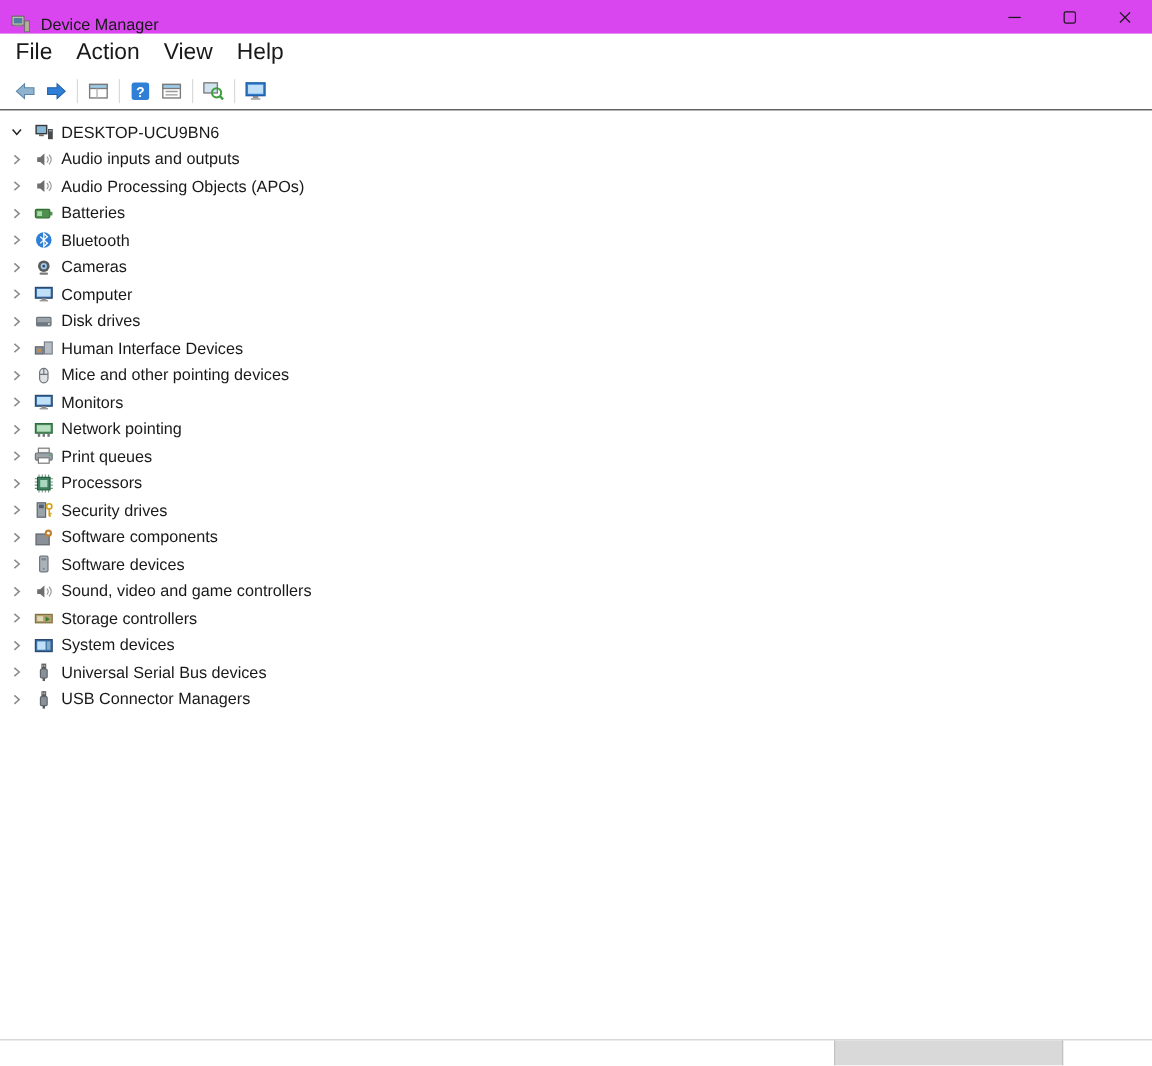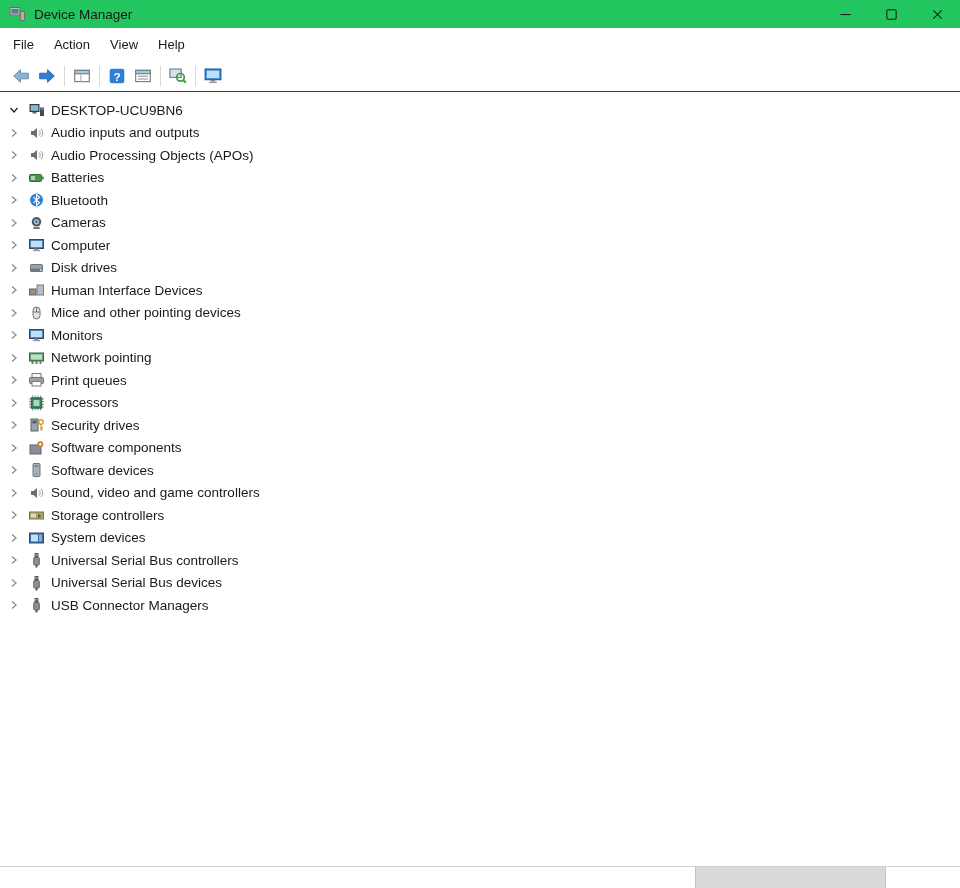--- a/index.html
+++ b/index.html
@@ -4,29 +4,29 @@
 <style>
   * { margin:0; padding:0; box-sizing:border-box; }
   html,body { width:960px; height:888px; }
   body {
     font-family:"Liberation Sans", sans-serif;
     background:#ffffff;
     color:#191919;
     overflow:hidden;
     position:relative;
   }
-  .titlebar { height:28px; display:flex; align-items:center; padding-left:9px; background:#22c55e; }
+  .titlebar { height:28px; display:flex; align-items:flex-end; padding-left:9px; background:#d946ef; }
   .app-icon { width:16px; height:16px; margin-right:9px; display:inline-flex; }
   .app-icon svg, .tool-btn svg, .item-icon svg, .chev svg, .caption-btn svg { width:100%; height:100%; display:block; }
   .title-text { font-size:13.5px; }
   .caption-buttons { margin-left:auto; display:flex; height:28px; }
   .caption-btn { width:46px; height:28px; display:flex; align-items:center; justify-content:center; }
   .caption-btn span { width:15px; height:15px; display:inline-flex; }
 
-  .menubar { height:32px; display:flex; align-items:center; padding-left:3px; font-size:13px; }
+  .menubar { height:32px; display:flex; align-items:center; padding-left:3px; font-size:19px; }
   .menu-item { padding:6px 10px; }
 
   .toolbar { height:32px; display:flex; align-items:center; padding-left:8px; border-bottom:1px solid #3f3f3f; }
   .tool-btn { width:26px; height:24px; display:flex; align-items:center; justify-content:center; }
   .tool-btn span { width:18px; height:18px; display:inline-flex; }
   .tool-sep { width:1px; height:20px; background:#d9d9d9; margin:0 4px; }
 
   .tree { padding-top:7px;text-align:center; }
   .row { height:22.5px; display:flex; align-items:center; padding-left:6px; }
   .row.child { }
@@ -465,54 +465,37 @@
         </span>
     <span class="item-icon">
           <svg viewBox="0 0 16 16" xmlns="http://www.w3.org/2000/svg">
             <rect x="6" y="1" width="4" height="4.5" fill="#5a5a5a"></rect>
             <line x1="7.2" y1="2" x2="7.2" y2="3.6" stroke="#dddddd" stroke-width="0.7"></line>
             <line x1="8.8" y1="2" x2="8.8" y2="3.6" stroke="#dddddd" stroke-width="0.7"></line>
             <rect x="5.2" y="5.5" width="5.6" height="7.5" rx="1" fill="#8a9098" stroke="#5f656d"></rect>
             <rect x="7" y="13" width="2" height="2.5" fill="#5a5a5a"></rect>
           </svg>
         </span>
-    <span class="tree-label">Universal Serial Bus controllers</span>
+    <span class="tree-label">Universal Serial Bus devices</span>
   </div>
       <div class="row child">
     <span class="chev">
           <svg viewBox="0 0 16 16" xmlns="http://www.w3.org/2000/svg">
             <path d="M6 4.5L10 8l-4 3.5" fill="none" stroke="#8c8c8c" stroke-width="1.3"></path>
           </svg>
         </span>
     <span class="item-icon">
           <svg viewBox="0 0 16 16" xmlns="http://www.w3.org/2000/svg">
             <rect x="6" y="1" width="4" height="4.5" fill="#5a5a5a"></rect>
             <line x1="7.2" y1="2" x2="7.2" y2="3.6" stroke="#dddddd" stroke-width="0.7"></line>
             <line x1="8.8" y1="2" x2="8.8" y2="3.6" stroke="#dddddd" stroke-width="0.7"></line>
             <rect x="5.2" y="5.5" width="5.6" height="7.5" rx="1" fill="#8a9098" stroke="#5f656d"></rect>
             <rect x="7" y="13" width="2" height="2.5" fill="#5a5a5a"></rect>
           </svg>
         </span>
-    <span class="tree-label">Universal Serial Bus devices</span>
-  </div>
-      <div class="row child">
-    <span class="chev">
-          <svg viewBox="0 0 16 16" xmlns="http://www.w3.org/2000/svg">
-            <path d="M6 4.5L10 8l-4 3.5" fill="none" stroke="#8c8c8c" stroke-width="1.3"></path>
-          </svg>
-        </span>
-    <span class="item-icon">
-          <svg viewBox="0 0 16 16" xmlns="http://www.w3.org/2000/svg">
-            <rect x="6" y="1" width="4" height="4.5" fill="#5a5a5a"></rect>
-            <line x1="7.2" y1="2" x2="7.2" y2="3.6" stroke="#dddddd" stroke-width="0.7"></line>
-            <line x1="8.8" y1="2" x2="8.8" y2="3.6" stroke="#dddddd" stroke-width="0.7"></line>
-            <rect x="5.2" y="5.5" width="5.6" height="7.5" rx="1" fill="#8a9098" stroke="#5f656d"></rect>
-            <rect x="7" y="13" width="2" height="2.5" fill="#5a5a5a"></rect>
-          </svg>
-        </span>
     <span class="tree-label">USB Connector Managers</span>
   </div>
     </div>
 </div>
 
 <div class="footer">
   <div class="footer-panel"></div>
 </div>
 
 </body></html>

